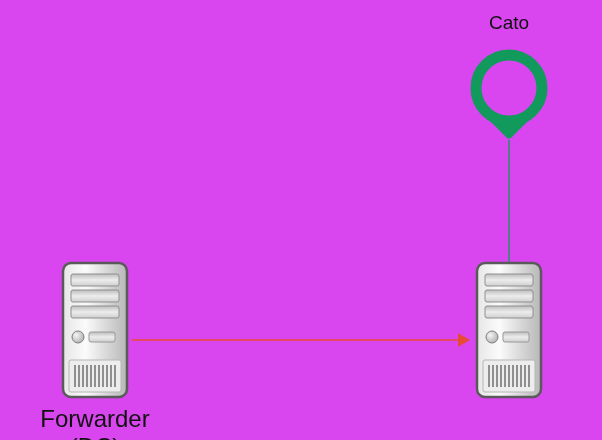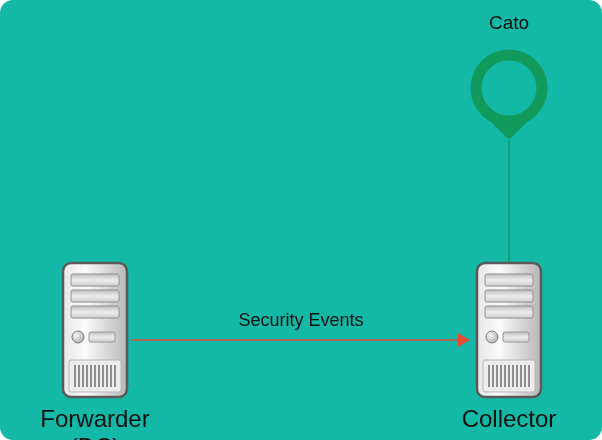--- a/index.html
+++ b/index.html
@@ -5,23 +5,22 @@
   html, body {
     margin: 0;
     padding: 0;
     background: #ffffff;
     font-family: "Liberation Sans", sans-serif;
   }
   .canvas {
     position: relative;
     width: 602px;
     height: 440px;
-    background: #14b8a6;
+    background: #d946ef;
     overflow: hidden;
-    border-radius: 13px;
   }
   .abs { position: absolute; }
   .node-label {
     position: absolute;
     text-align: center;
     font-size: 24px;
     color: #111111;
   }
   .cato-label {
     position: absolute;
@@ -116,19 +115,17 @@
         <line x1="58" y1="105" x2="58" y2="127"></line>
       <line x1="62" y1="105" x2="62" y2="127"></line>
     </g>
   </svg>
 
   <svg class="abs" style="left:132px; top:328px;" width="340" height="24" viewBox="0 0 340 24">
     <line x1="0" y1="12" x2="326" y2="12" stroke-width="1.6" stroke="#E84B35"></line>
     <polygon points="326,5 338,12 326,19" fill="#E84B35"></polygon>
   </svg>
 
-  <div class="edge-label" style="left:201px; top:310px; width:200px;">Security Events</div>
 
   <div class="node-label" style="left:15px; top:405px; width:160px;">Forwarder (DC)</div>
 
-  <div class="node-label" style="left:429px; top:405px; width:160px;">Collector</div>
 
 </div>
 
 </body></html>

